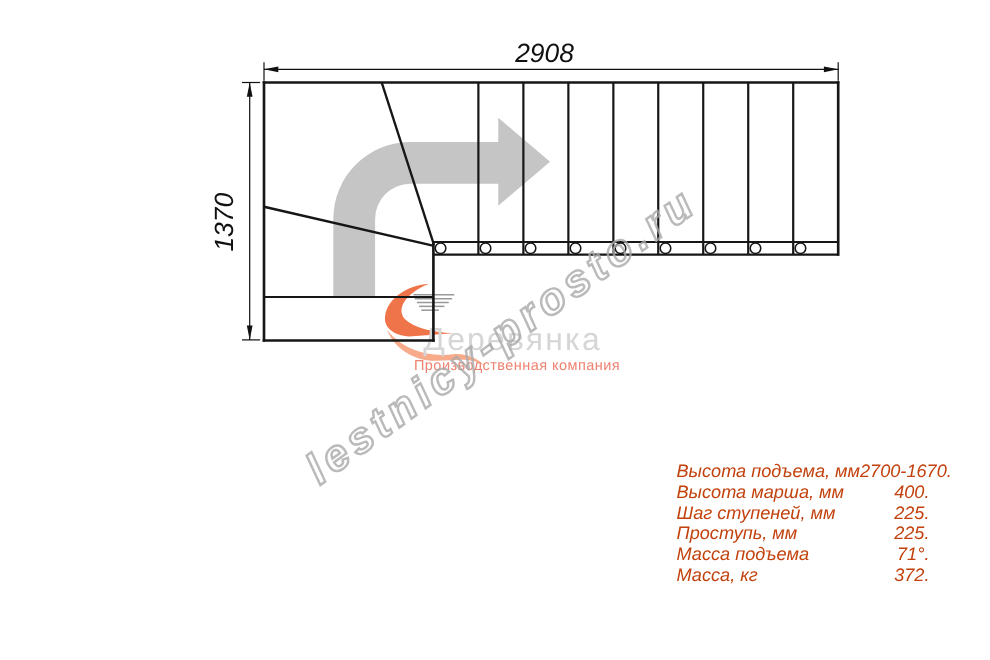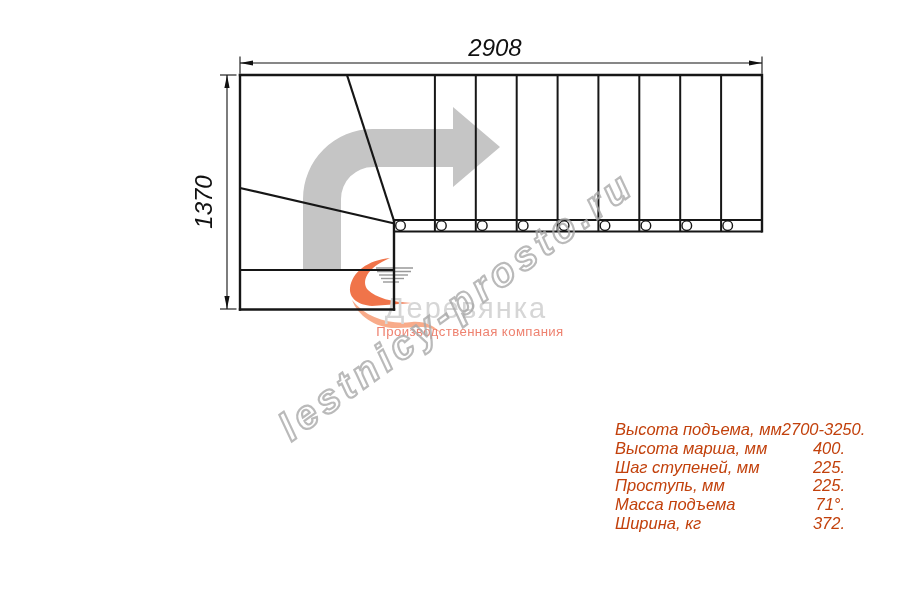--- a/index.html
+++ b/index.html
@@ -108,37 +108,37 @@
       <polygon points="227,309 224.4,296 229.6,296" fill="#111111"></polygon>
       <text x="212" y="202" transform="rotate(-90 212 202)" text-anchor="middle" font-style="italic" font-size="24" fill="#111111">1370</text>
     </g>
   </svg>
 
   <div class="watermark">lestnicy-prosto.ru</div>
 
   <div class="specs">
     <div class="spec-row">
       <span class="lbl">Высота подъема, мм</span>
-      <span class="val">2700-3250.</span>
+      <span class="val">2700-1670.</span>
     </div>
     <div class="spec-row">
       <span class="lbl">Высота марша, мм</span>
       <span class="val">400.</span>
     </div>
     <div class="spec-row">
       <span class="lbl">Шаг ступеней, мм</span>
       <span class="val">225.</span>
     </div>
     <div class="spec-row">
       <span class="lbl">Проступь, мм</span>
       <span class="val">225.</span>
     </div>
     <div class="spec-row">
       <span class="lbl">Масса подъема</span>
       <span class="val">71°.</span>
     </div>
     <div class="spec-row">
-      <span class="lbl">Ширина, кг</span>
+      <span class="lbl">Масса, кг</span>
       <span class="val">372.</span>
     </div>
   </div>
 
 </div>
 
 </body></html>

